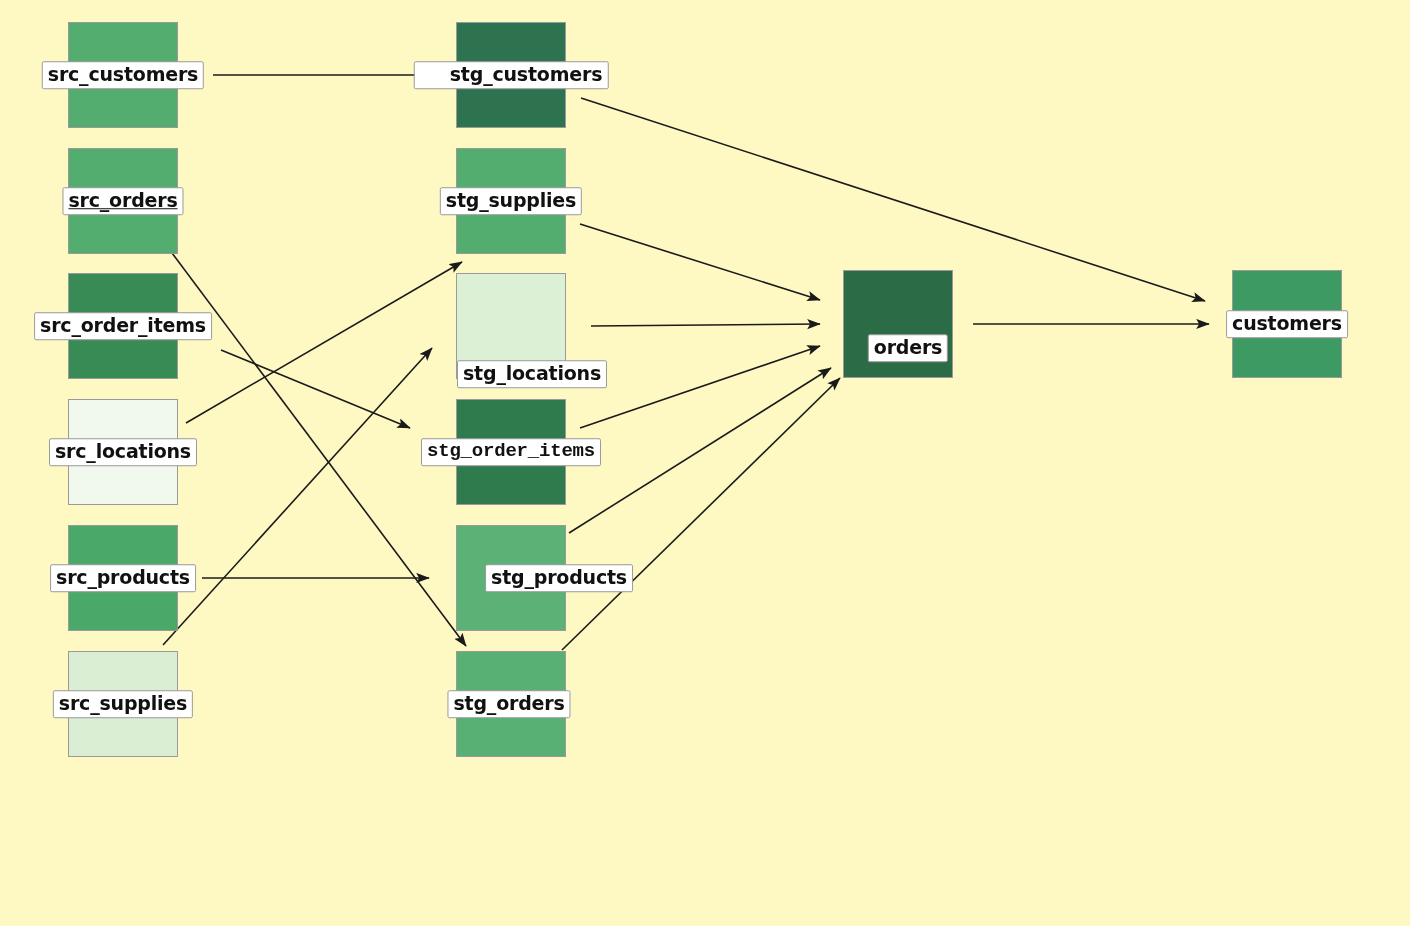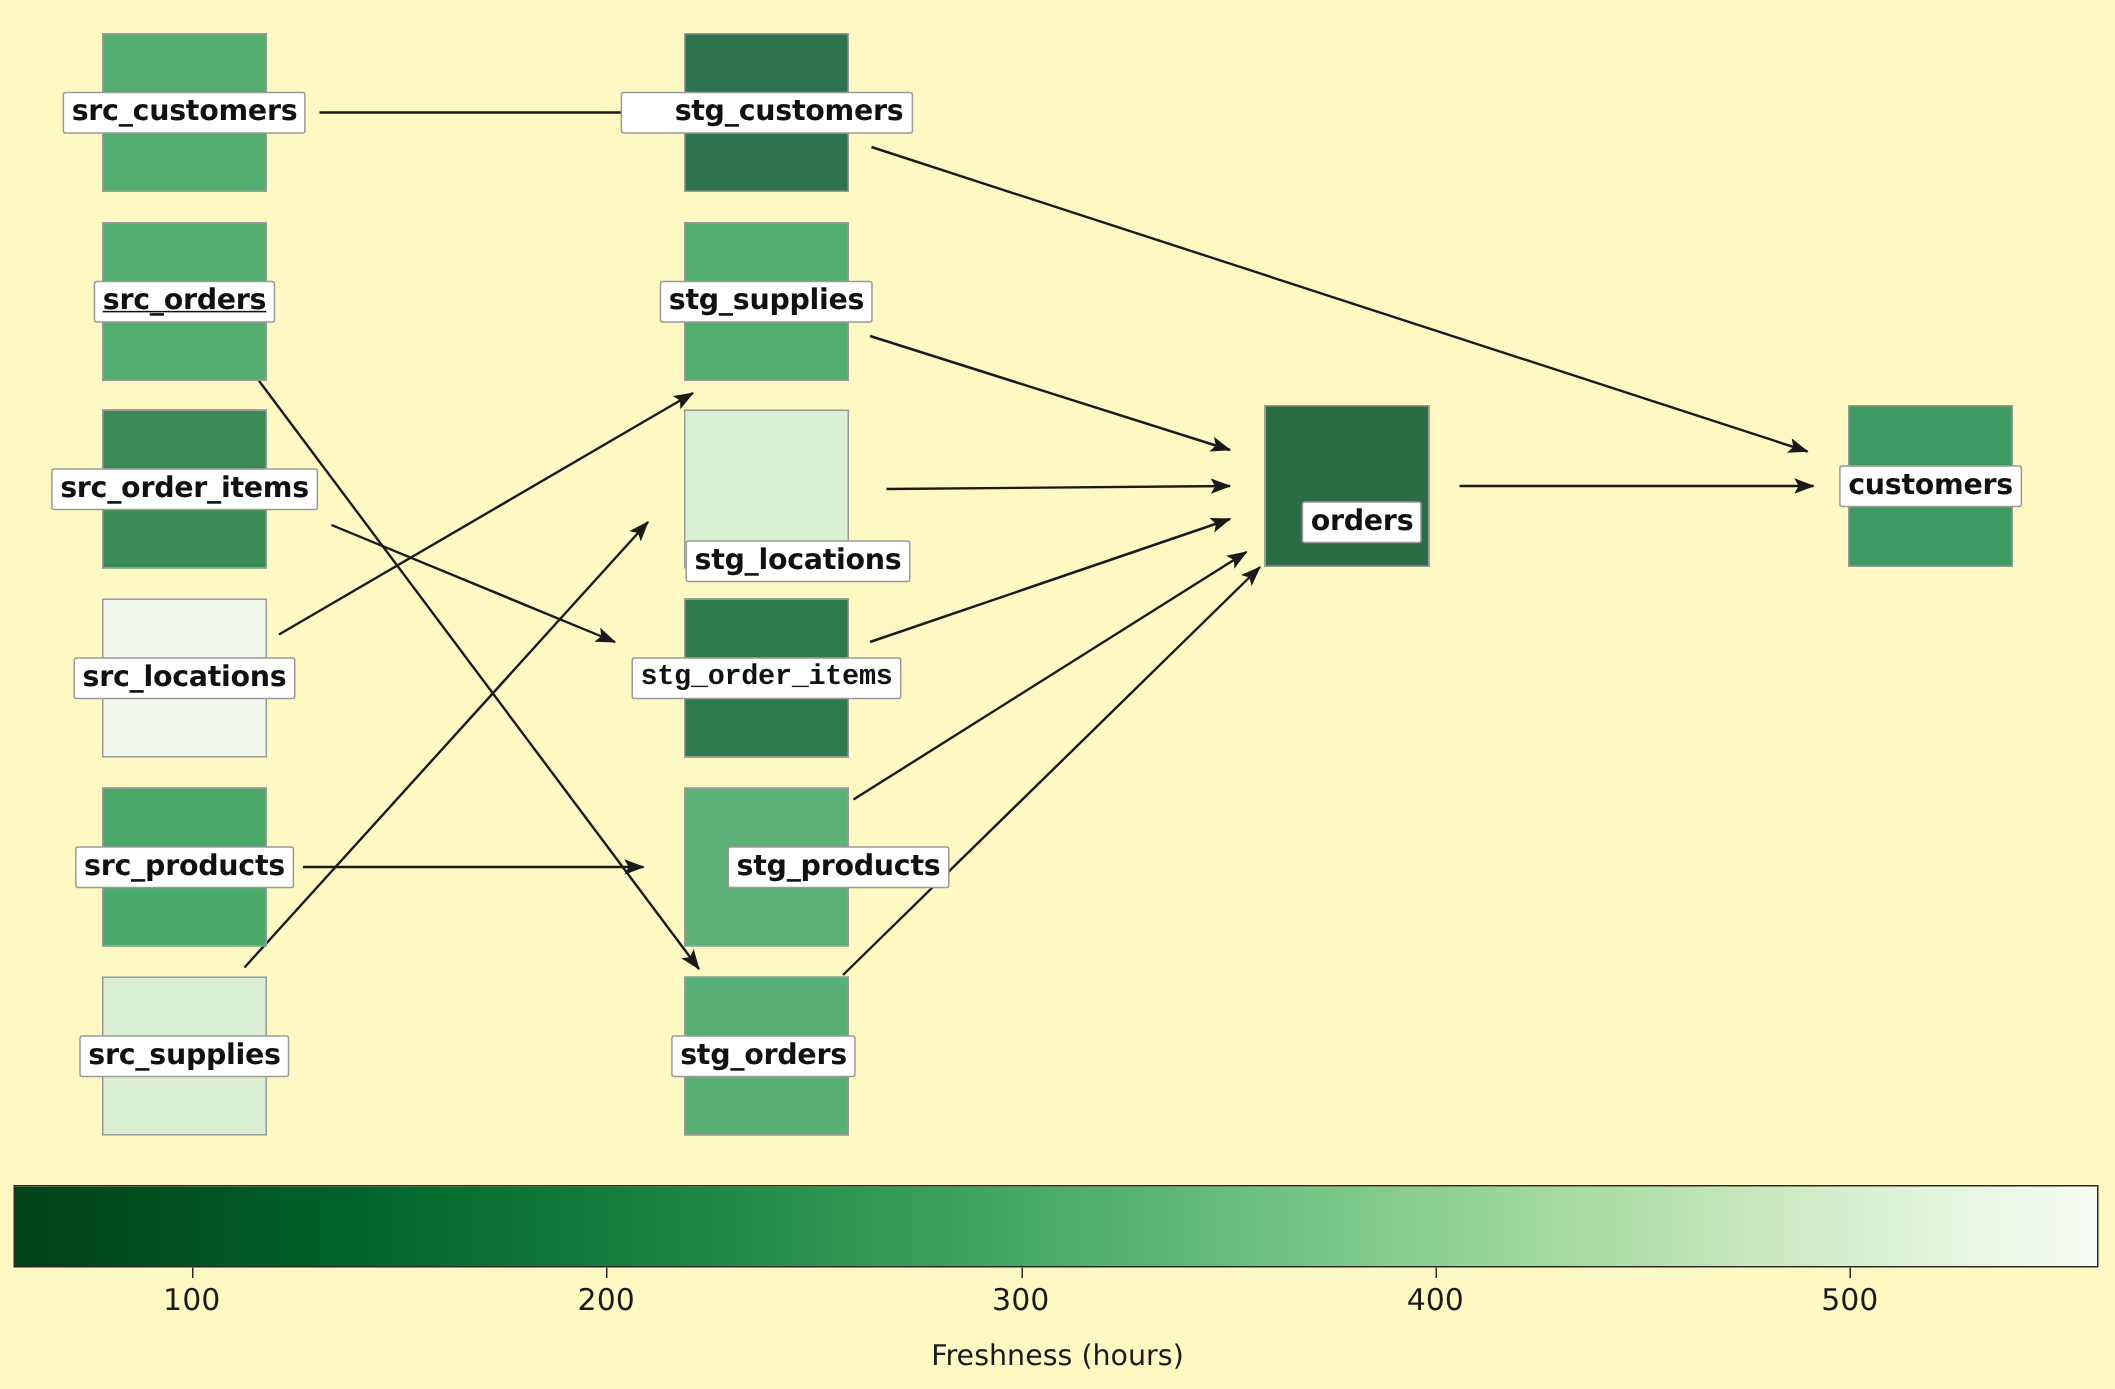--- a/index.html
+++ b/index.html
@@ -162,30 +162,14 @@
         <div class="node-label" style="left: 515px; top: 578px; margin-left: 44px;">stg_products</div>
         <div class="node" style="left: 456px; top: 651px; width: 110px; height: 106px; background: rgb(88, 176, 116);"></div>
         <div class="node-label" style="left: 498px; top: 704px; margin-left: 11px;">stg_orders</div>
         <div class="node" style="left: 843px; top: 270px; width: 110px; height: 108px; background: rgb(43, 107, 69);"></div>
         <div class="node-label" style="left: 908px; top: 324px; margin-top: 24px;">orders</div>
         <div class="node" style="left: 1232px; top: 270px; width: 110px; height: 108px; background: rgb(61, 154, 98);"></div>
         <div class="node-label" style="left: 1287px; top: 324px;">customers</div>
       </div>
   </div>
 
-  <div id="colorbar-wrap">
-    <div id="colorbar"></div>
-    <div id="cb-ticks">
-        <div class="cb-tick" style="left: 127.827px;"></div>
-        <div class="cb-ticklabel" style="left: 127.827px;">100</div>
-        <div class="cb-tick" style="left: 404.169px;"></div>
-        <div class="cb-ticklabel" style="left: 404.169px;">200</div>
-        <div class="cb-tick" style="left: 680.511px;"></div>
-        <div class="cb-ticklabel" style="left: 680.511px;">300</div>
-        <div class="cb-tick" style="left: 956.853px;"></div>
-        <div class="cb-ticklabel" style="left: 956.853px;">400</div>
-        <div class="cb-tick" style="left: 1233.19px;"></div>
-        <div class="cb-ticklabel" style="left: 1233.19px;">500</div>
-      </div>
-    <div id="cb-axis-label">Freshness (hours)</div>
-  </div>
 
 </div>
 
 </body></html>

